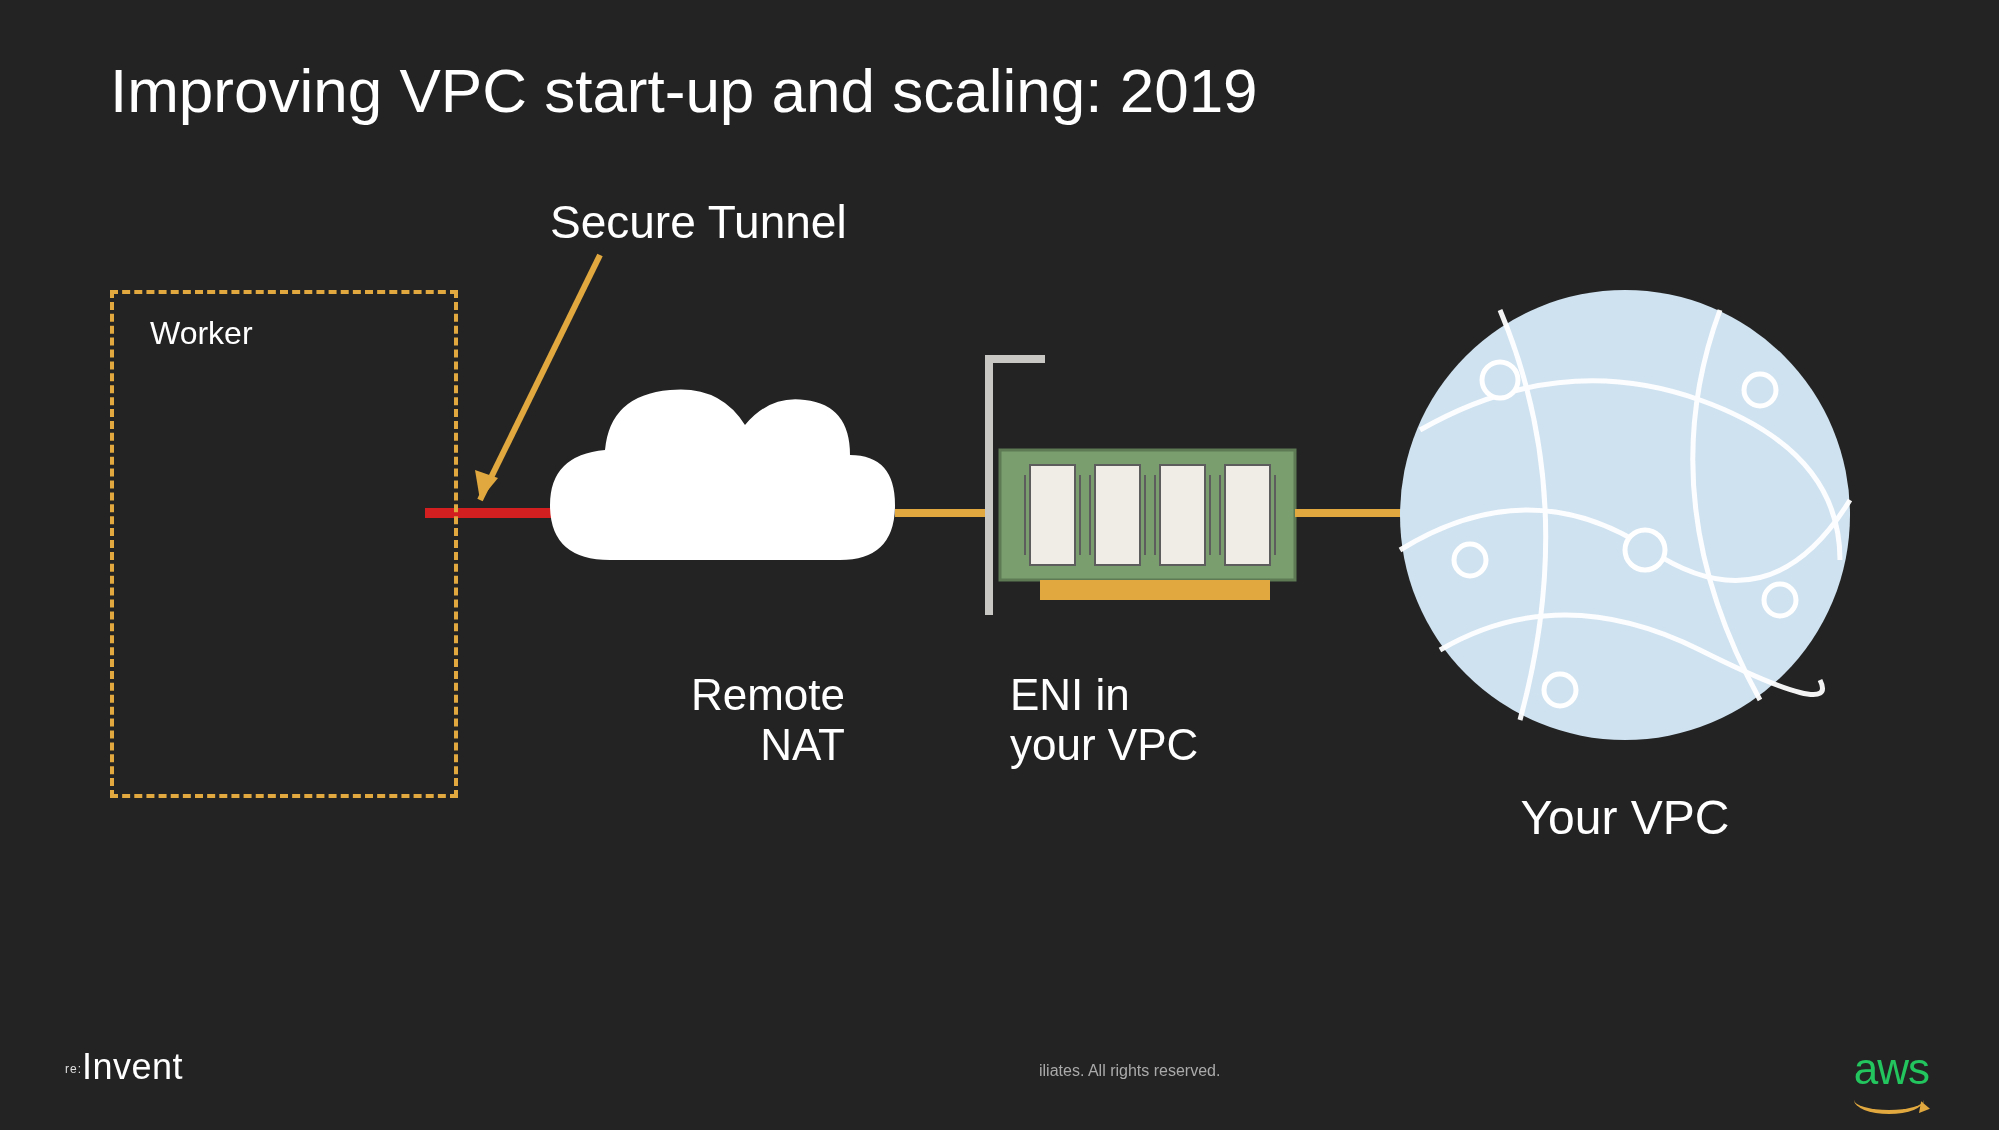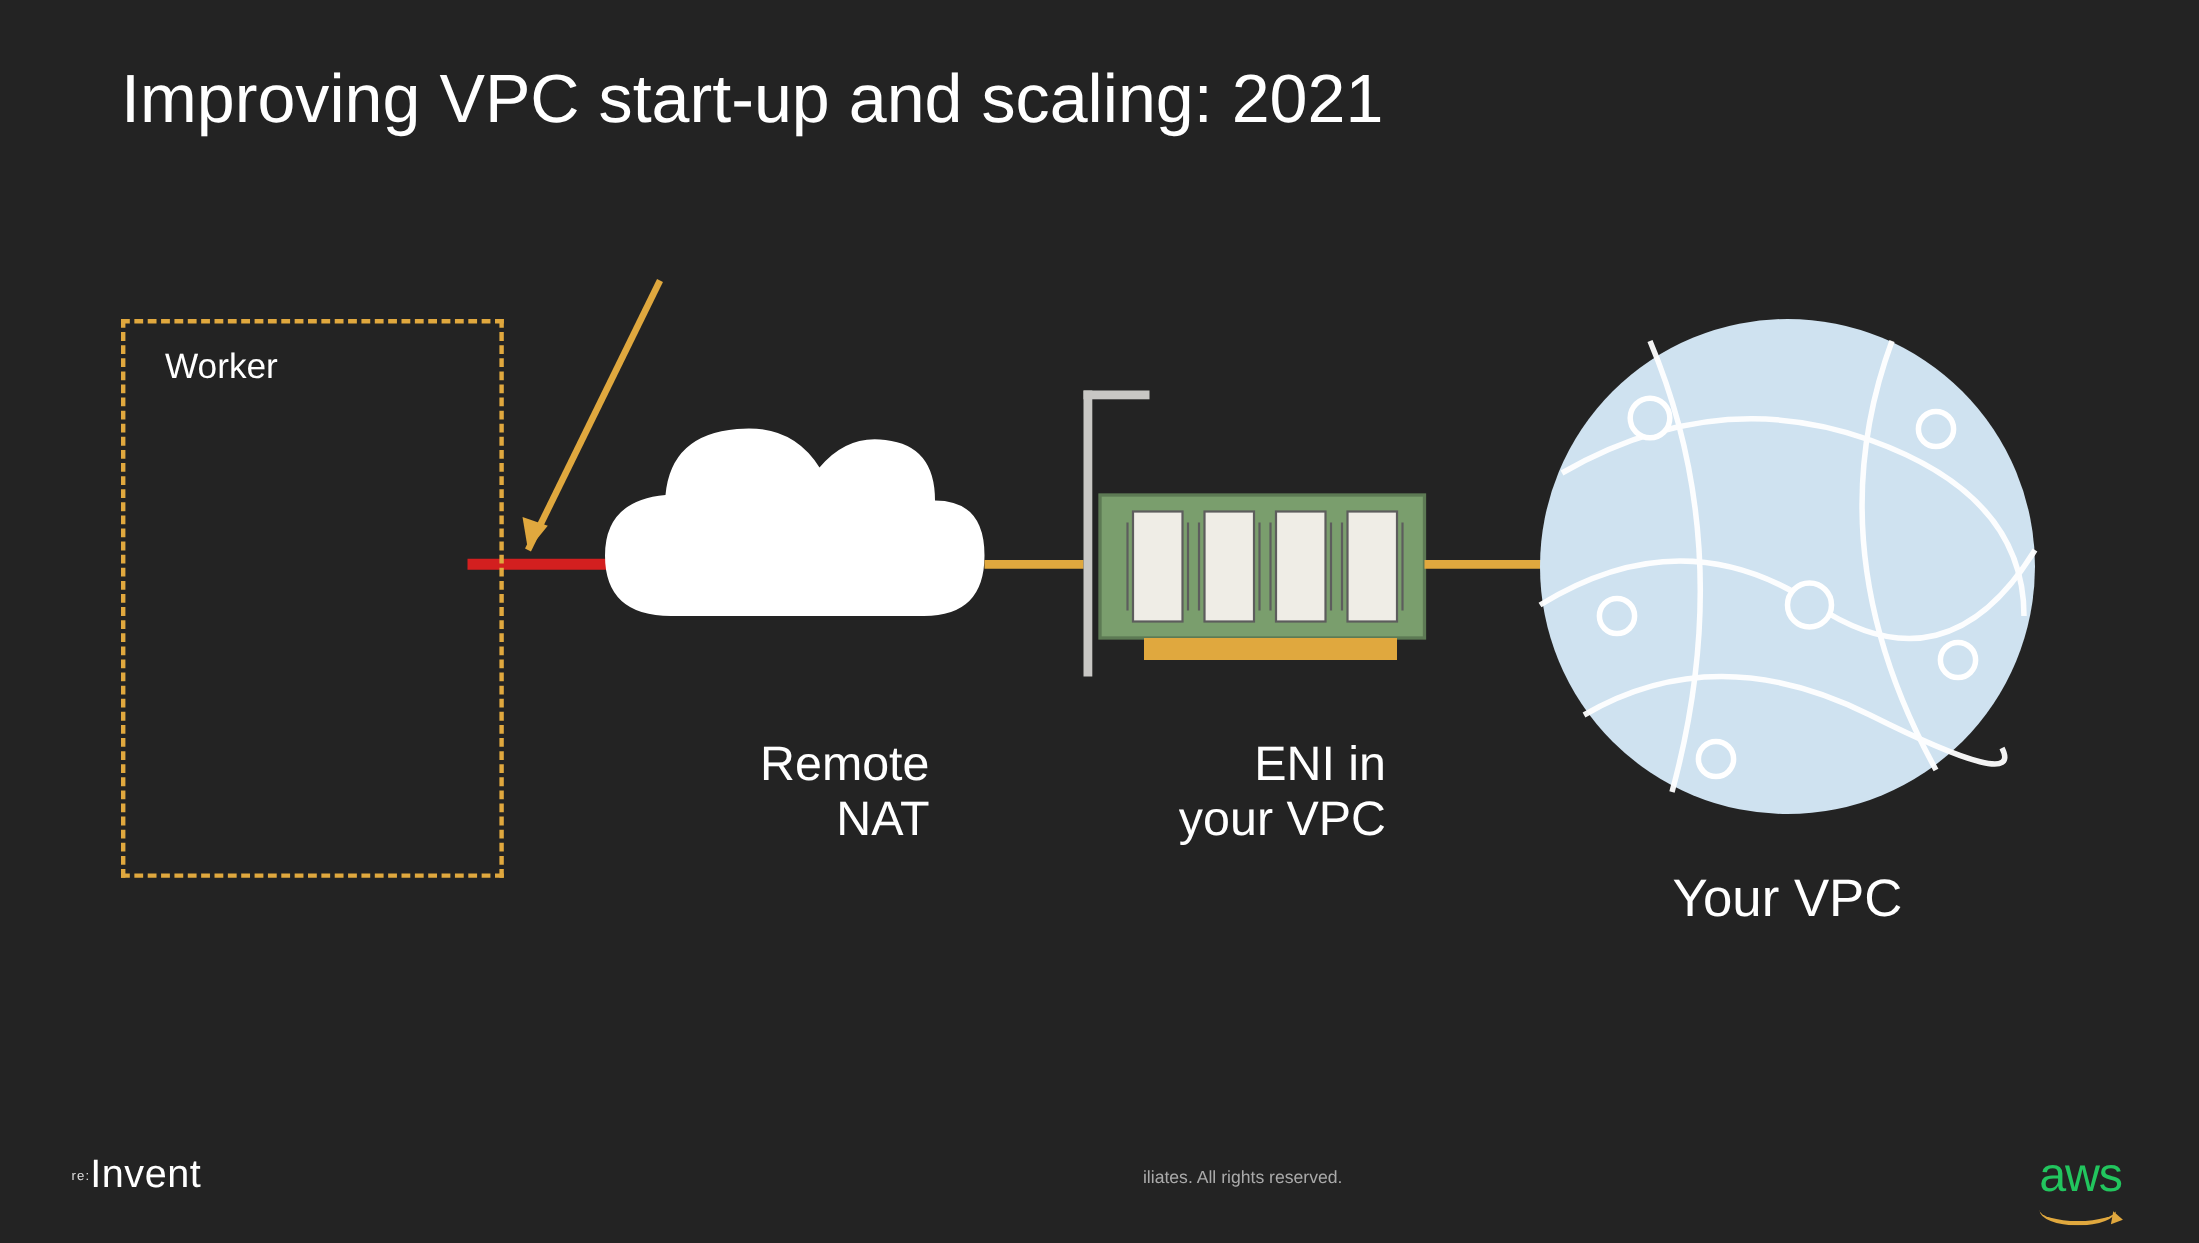--- a/index.html
+++ b/index.html
@@ -72,21 +72,21 @@
     text-align: right;
     font-size: 44px;
     color: #fff;
     width: 250px;
   }
   
   .eni-label {
     position: absolute;
     left: 1010px;
     top: 670px;
-    text-align: right;
+    text-align: left;
     font-size: 44px;
     color: #fff;
     width: 250px;
   }
   
   .vpc-label {
     position: absolute;
     left: 1450px;
     top: 790px;
     text-align: center;
@@ -157,21 +157,21 @@
     width: 1999px;
     height: 1130px;
     pointer-events: none;
   }
 </style>
 </head>
 <body>
 
 <div class="slide">
 
-  <div class="title">Improving VPC start-up and scaling: 2021</div>
+  <div class="title">Improving VPC start-up and scaling: 2019</div>
 
   <svg class="diagram" viewBox="0 0 1999 1130">
 
     <line x1="425" y1="513" x2="585" y2="513" stroke="#d31f1f" stroke-width="10"></line>
 
     <g>
       <line x1="600" y1="255" x2="480" y2="500" stroke="#e0a83e" stroke-width="6"></line>
       <polygon points="480,500 498,478 475,470" fill="#e0a83e"></polygon>
     </g>
 
@@ -232,20 +232,21 @@
         <circle cx="1780" cy="600" r="16"></circle>
         <circle cx="1560" cy="690" r="16"></circle>
       </g>
     </g>
   </svg>
 
   <div class="worker-box"></div>
   <div class="worker-label">Worker</div>
 
 
+  <div class="tunnel-label">Secure Tunnel</div>
 
   <div class="nat-label">
     <span>Remote</span><br>
     <span>NAT</span>
   </div>
 
   <div class="eni-label">
     <span>ENI in</span><br>
     <span>your VPC</span>
   </div>

